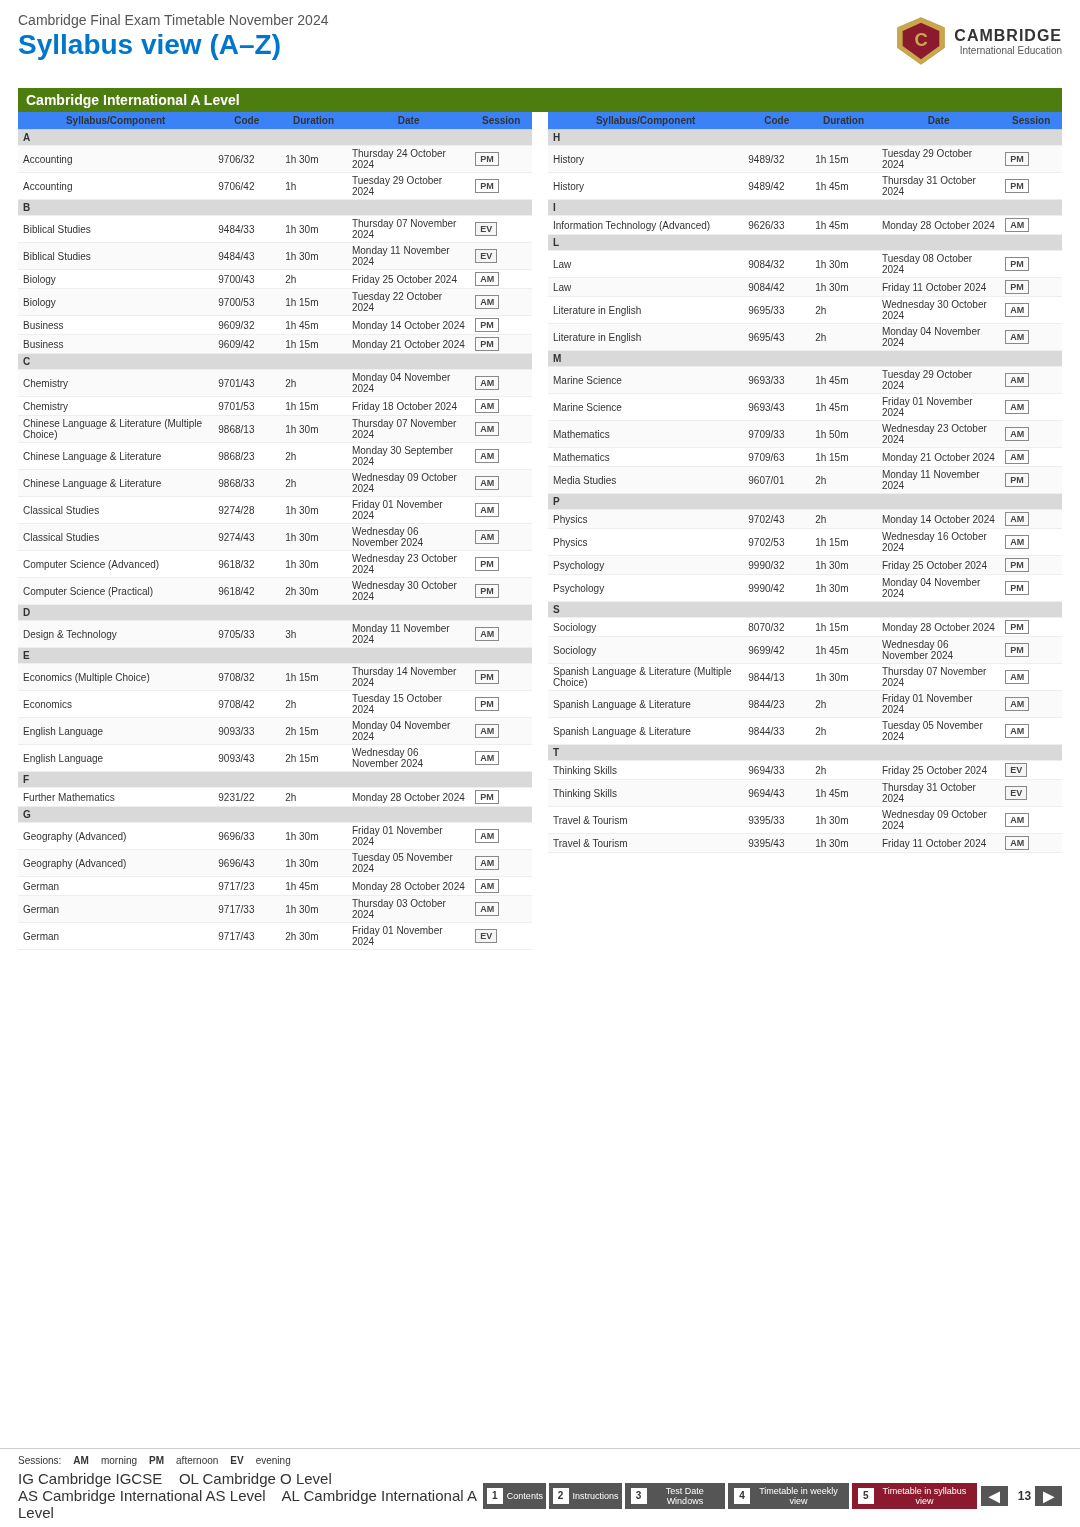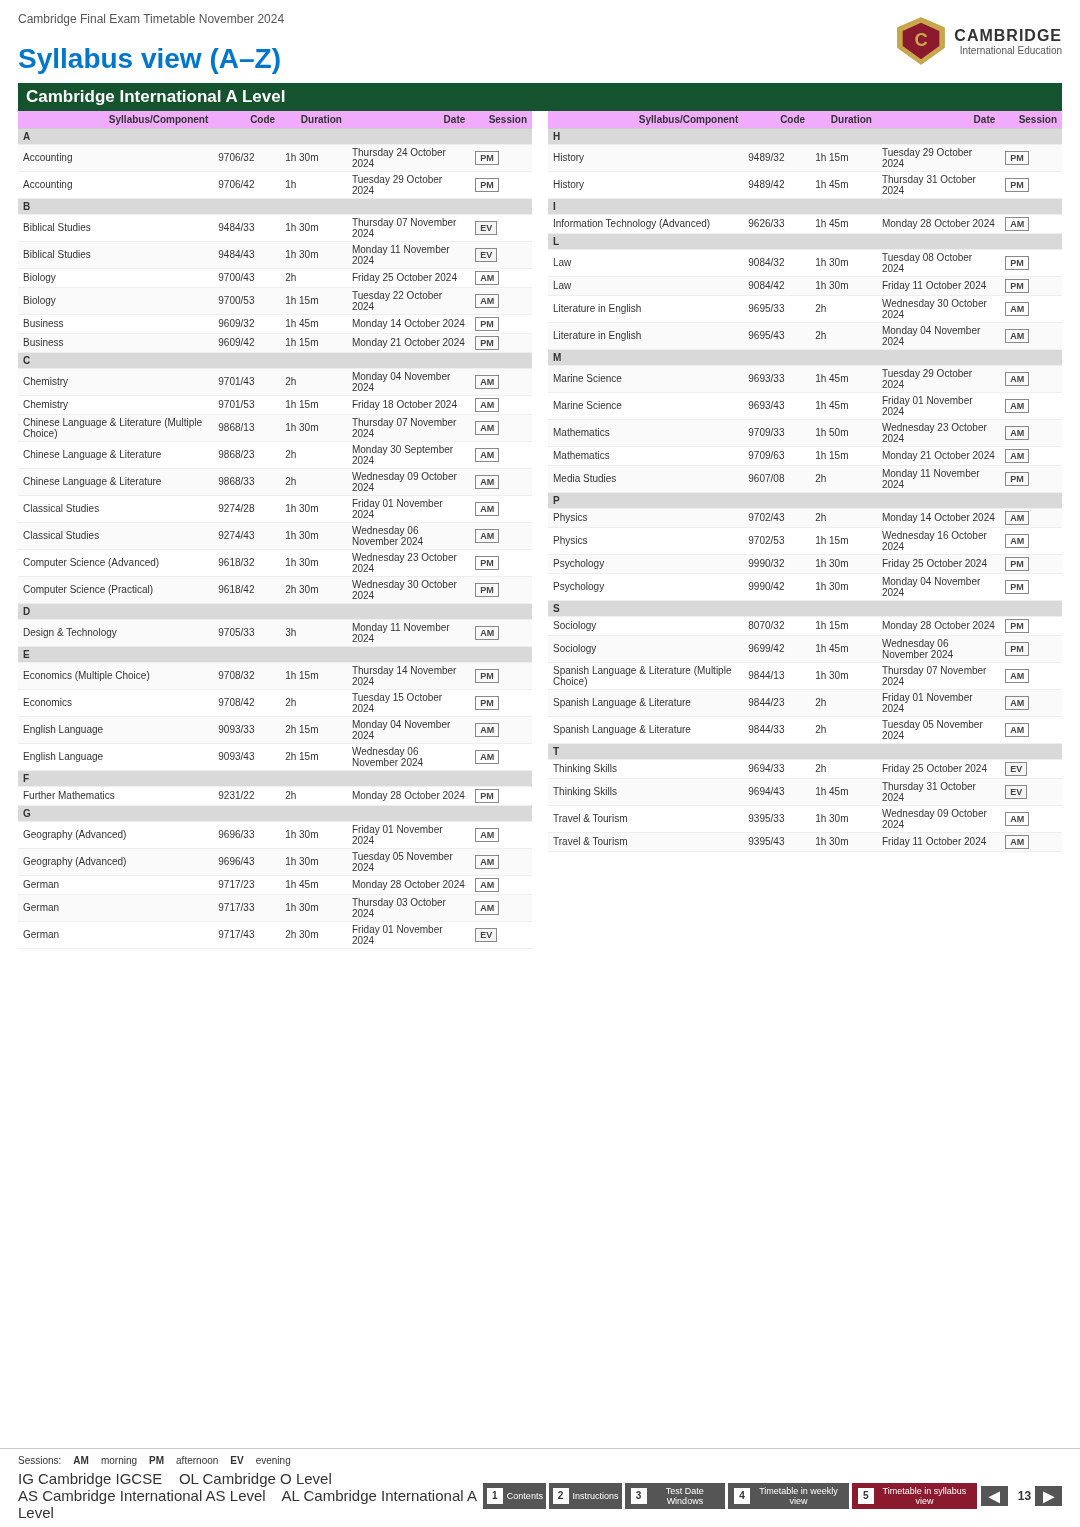--- a/index.html
+++ b/index.html
@@ -15,23 +15,23 @@
 
     .header-top {
       display: flex;
       justify-content: space-between;
       align-items: flex-start;
       padding: 12px 18px 4px 18px;
     }
 
     .header-left {}
     .header-meta {
-      font-size: 12px;
+      font-size: 14px;
       color: #555;
-      margin-bottom: 18px;
+      margin-bottom: 2px;
     }
     .page-title {
       font-size: 28px;
       font-weight: bold;
       color: #0077cc;
       line-height: 1.1;
     }
 
     .header-logo {
       display: flex;
@@ -56,48 +56,49 @@
       font-size: 10px;
       color: #555;
       display: block;
     }
 
     .main-content {
       padding: 4px 18px 10px 18px;
     }
 
     .section-header {
-      background: #14532d;
+      background: #4d7c0f;
       color: #fff;
       font-weight: bold;
-      font-size: 17px;
+      font-size: 14px;
       padding: 4px 8px;
       margin-bottom: 0;
+      margin-top: 14px;
     }
 
     .tables-wrapper {
       display: flex;
       gap: 16px;
     }
 
     .table-col {
       flex: 1;
     }
 
     table {
       width: 100%;
       border-collapse: collapse;
       font-size: 10px;
     }
 
     table thead tr th {
-      background: #f0abfc;
+      background: #3b82f6;
       border-bottom: 1px solid #ccc;
       padding: 3px 5px;
-      text-align: right;
+      text-align: center;
       font-weight: bold;
       font-size: 10px;
       color: #333;
     }
 
     table tbody tr td {
       padding: 2px 5px;
       border-bottom: 1px solid #eee;
       vertical-align: middle;
     }
@@ -568,21 +569,21 @@
             </tr>
             <tr>
               <td>Mathematics</td>
               <td>9709/63</td>
               <td>1h 15m</td>
               <td>Monday 21 October 2024</td>
               <td><span class="session-badge badge-am">AM</span></td>
             </tr>
             <tr>
               <td>Media Studies</td>
-              <td>9607/08</td>
+              <td>9607/01</td>
               <td>2h</td>
               <td>Monday 11 November 2024</td>
               <td><span class="session-badge badge-pm">PM</span></td>
             </tr>
             <tr class="letter-row">
               <td colspan="5">P</td>
             </tr>
             <tr>
               <td>Physics</td>
               <td>9702/43</td>

